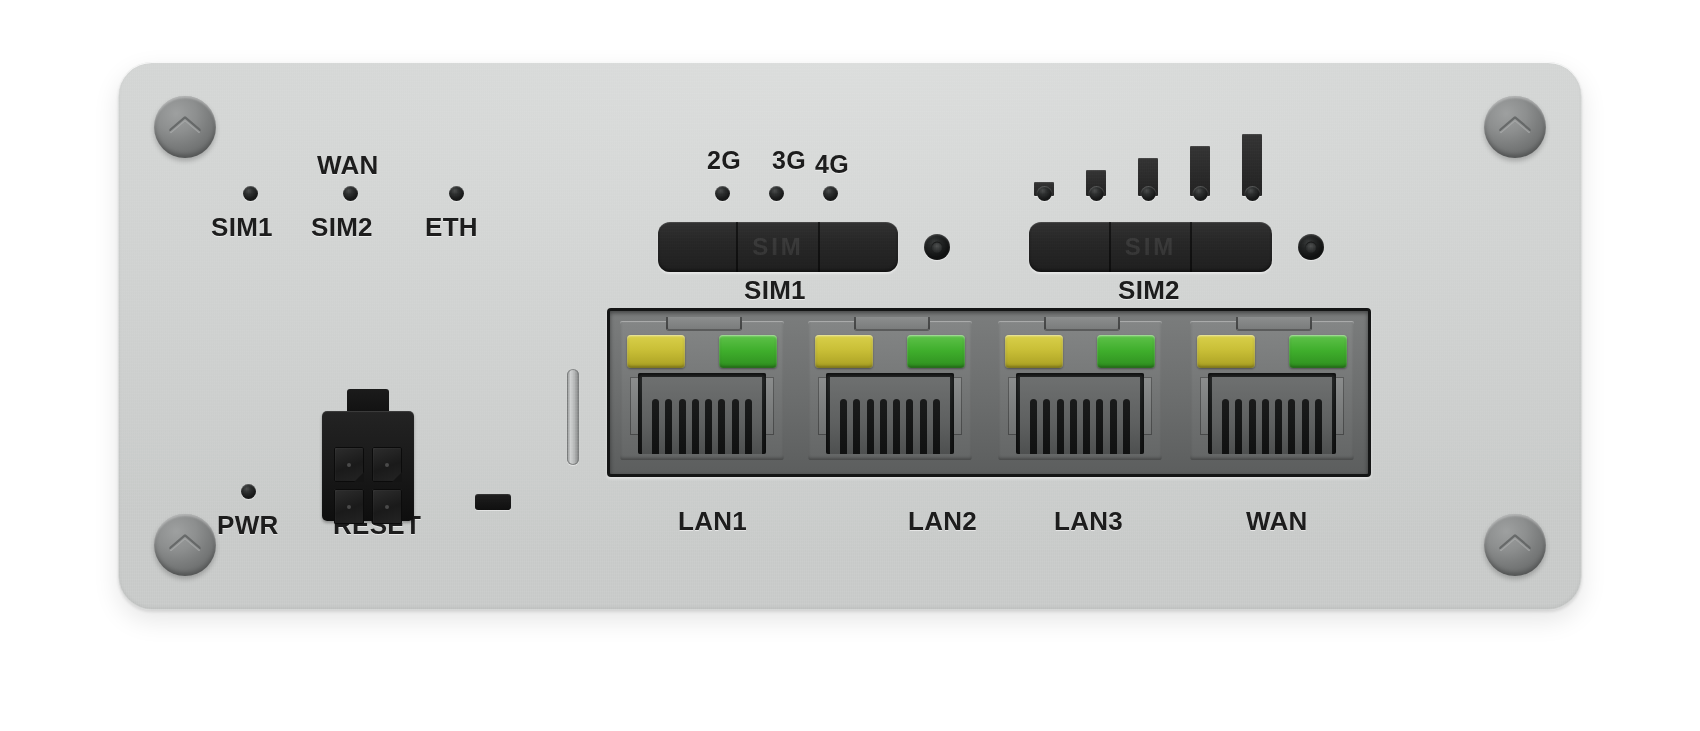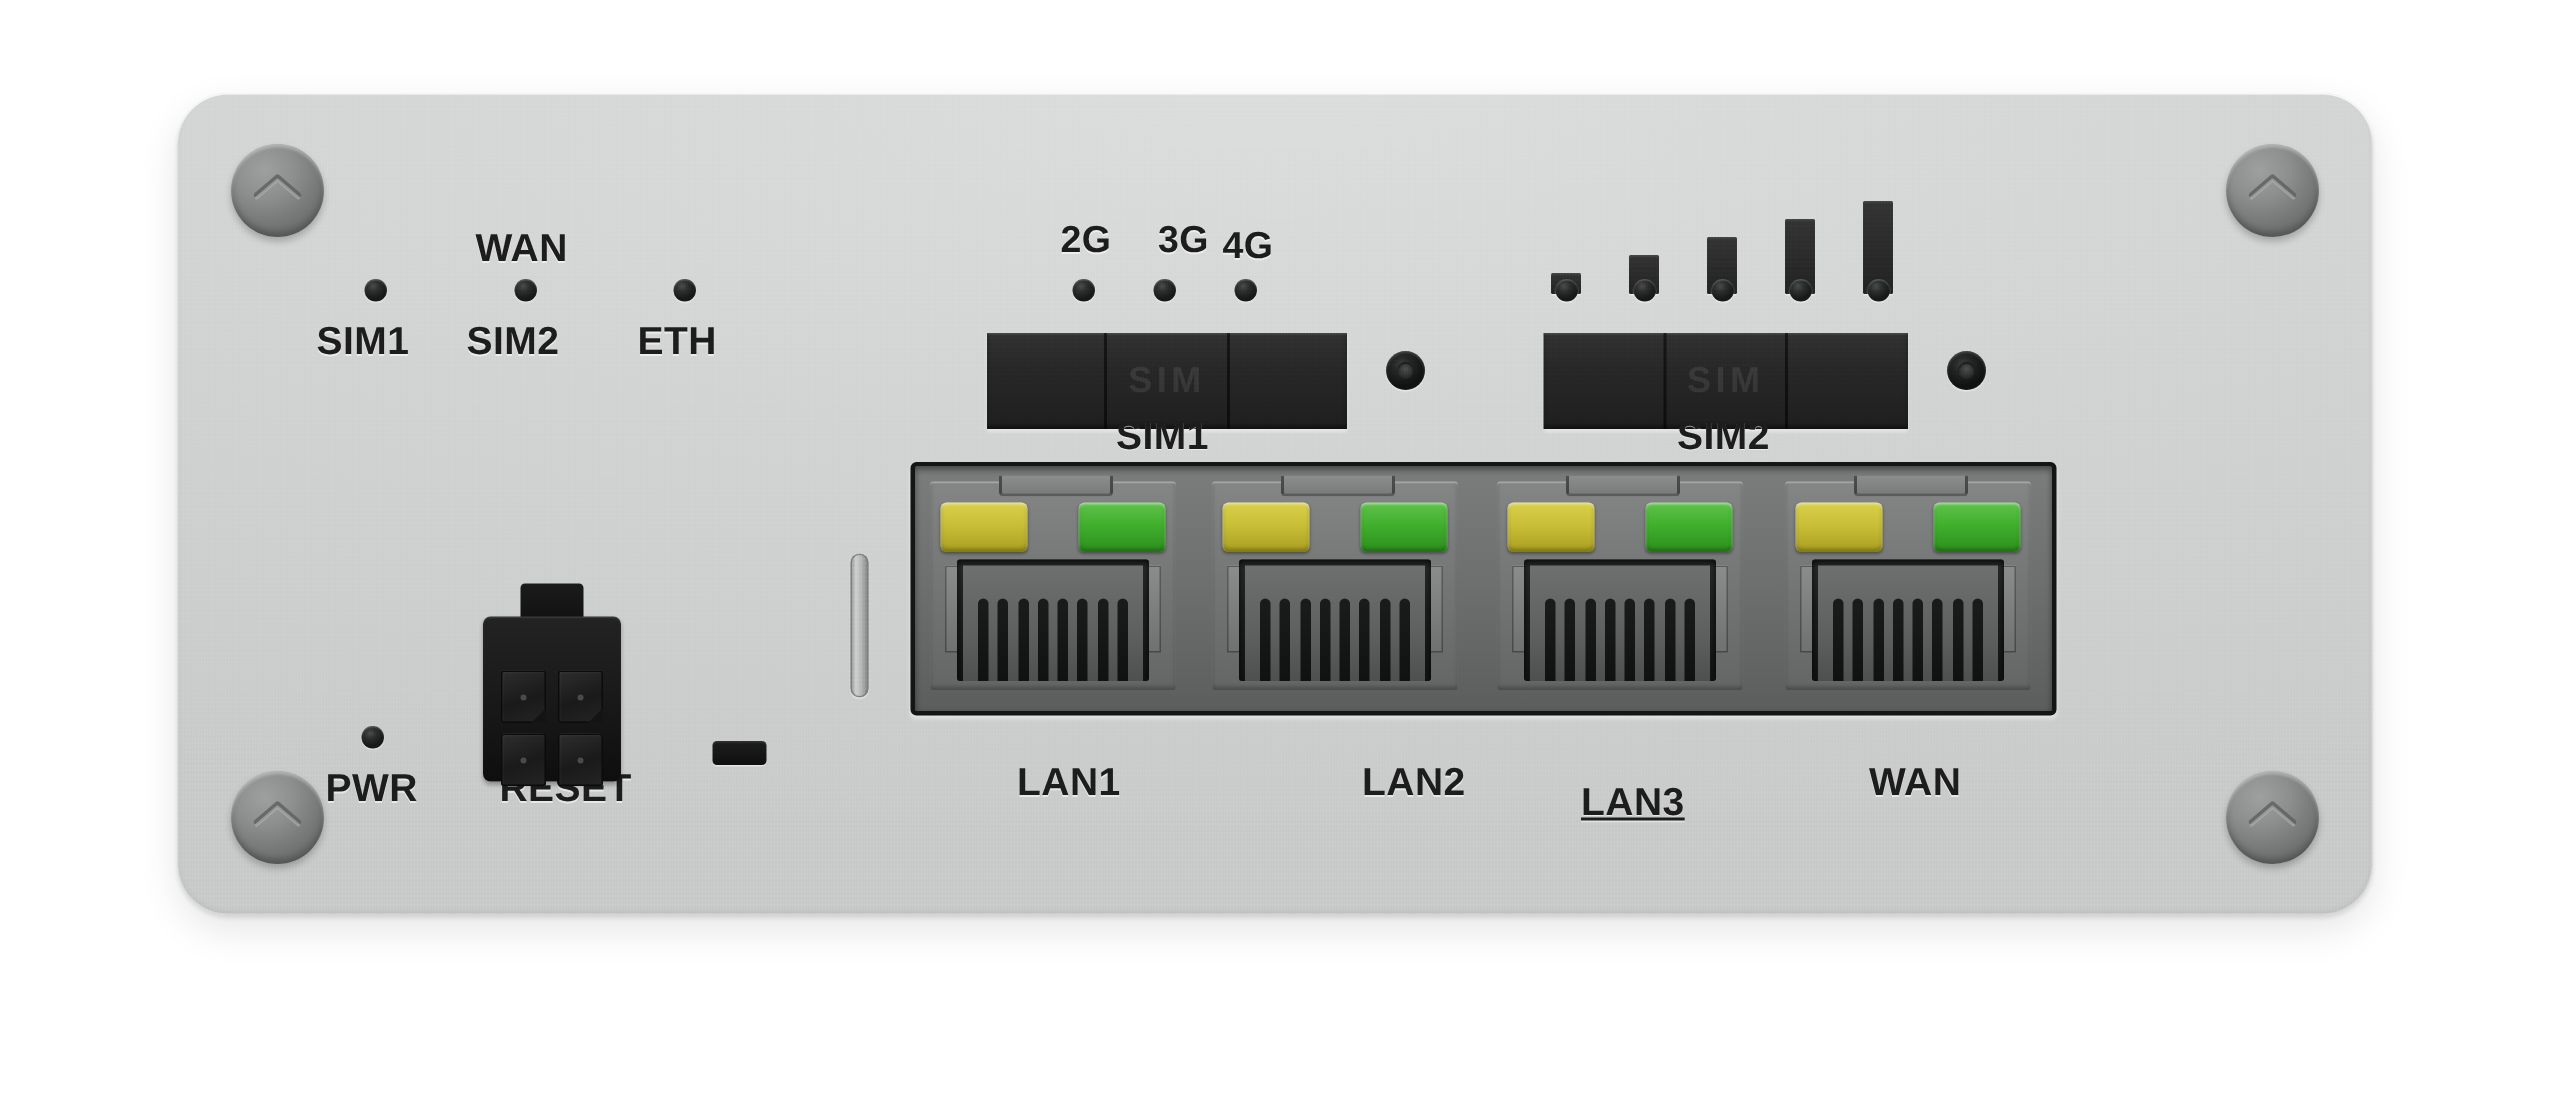--- a/index.html
+++ b/index.html
@@ -107,21 +107,21 @@
 
   
   .vslot{
     position:absolute;left:449px;top:307px;width:12px;height:96px;border-radius:7px;
     background:linear-gradient(90deg,#8e9090 0%,#cfd1d1 30%,#b6b8b8 60%,#7e8080 100%);
     box-shadow:inset 0 0 0 1px rgba(120,122,122,.85), 0 1px 1px rgba(255,255,255,.5);
   }
 
   
   .simtray{
-    position:absolute;height:64px;border-radius:0;
+    position:absolute;height:50px;border-radius:12px;
     background:linear-gradient(180deg,#313131 0%,#272727 40%,#1e1e1e 100%);
     box-shadow:
       inset 0 1px 1px rgba(255,255,255,.12),
       inset 0 -2px 3px rgba(0,0,0,.45),
       0 2px 2px rgba(255,255,255,.45);
     overflow:hidden;
   }
   .simtray .seamL,.simtray .seamR{
     position:absolute;top:0;width:2px;height:100%;background:rgba(0,0,0,.55);
   }
@@ -405,17 +405,17 @@
               <i></i>
               <i></i>
           </div>
         </div>
       </div>
 
     </div>
 
     <div class="lbl lbl-24" style="left:560px;top:444px;">LAN1</div>
     <div class="lbl lbl-24" style="left:790px;top:444px;">LAN2</div>
-    <div class="lbl lbl-24" style="left:936px;top:457px;text-decoration:underline;">LAN3</div>
+    <div class="lbl lbl-24" style="left:936px;top:444px;">LAN3</div>
     <div class="lbl lbl-24" style="left:1128px;top:444px;">WAN</div>
 
   </div>
 </div>
 
 </body></html>

